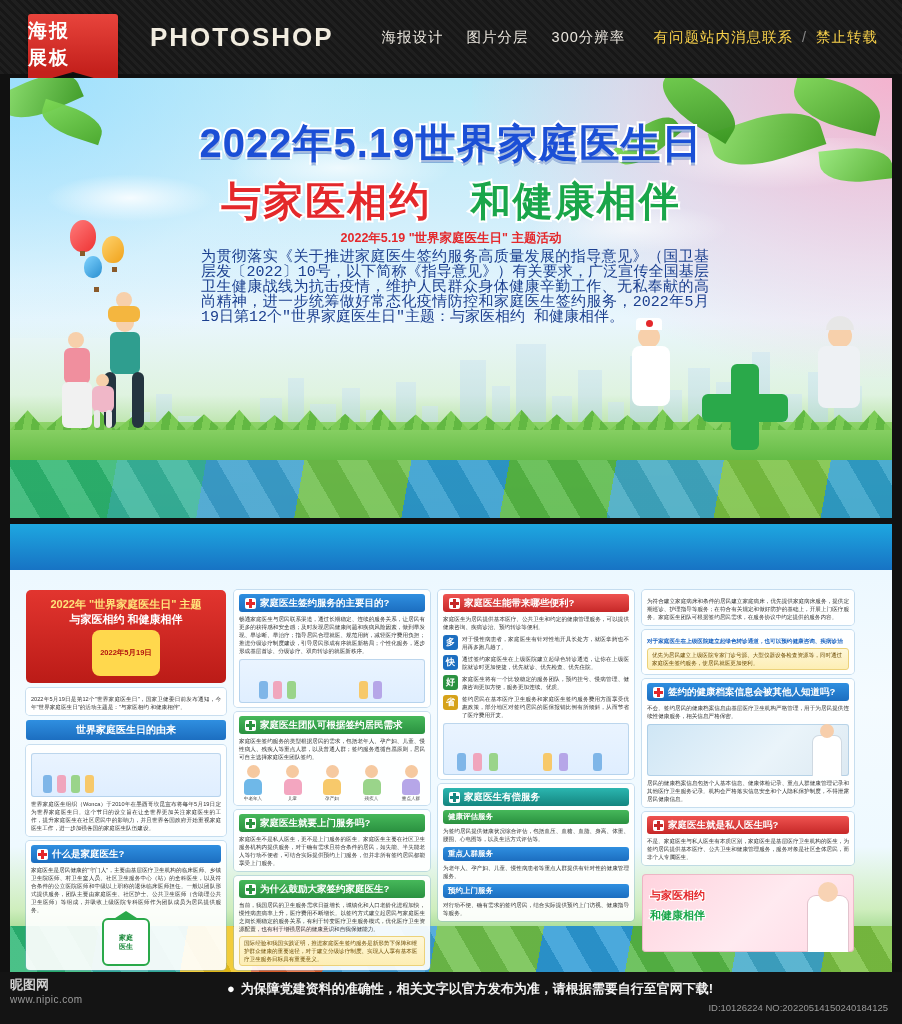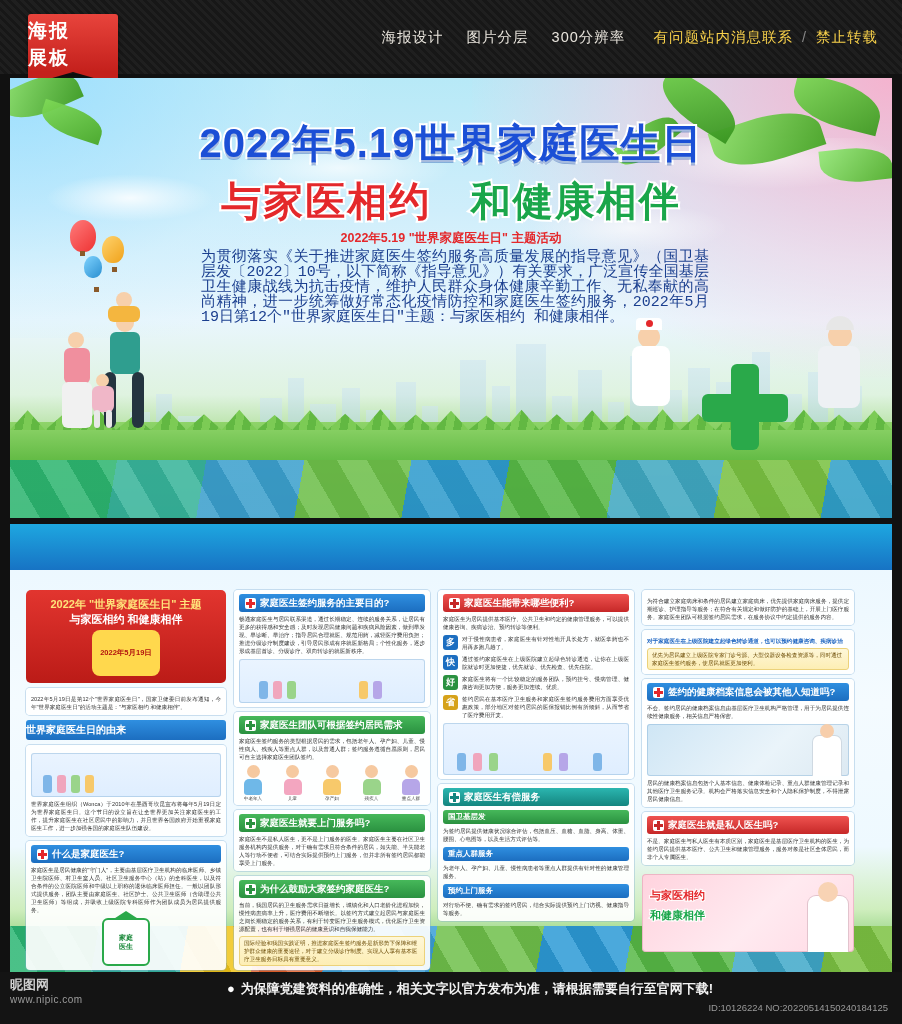--- a/index.html
+++ b/index.html
@@ -221,21 +221,21 @@
     border-radius:5px;color:#fff;padding:7px 8px;text-align:center;
   }
   .hero-red .t1{font-size:11px;font-weight:bold;line-height:15px;color:#ffe27a;}
   .hero-red .t2{font-size:11px;font-weight:bold;line-height:15px;}
   .hero-red .t3{
     display:inline-block;margin-top:3px;background:#ffd84d;color:#b3150f;
     font-size:7.5px;font-weight:bold;border-radius:8px;padding:18px 8px;
   }
   .sec-title{
     background:linear-gradient(180deg,#2f8fe0,#1c6ec0);
-    color:#fff;font-size:10px;font-weight:bold;
+    color:#fff;font-size:10px;font-weight:bold;text-align:center;
     border-radius:3px;padding:3px 0;
   }
 
   
   .people-row{display:flex;justify-content:space-between;align-items:flex-end;margin-top:4px;}
   .person{width:28px;text-align:center;}
   .person .head{width:13px;height:13px;border-radius:50%;margin:0 auto;background:#f6c9a0;}
   .person .body{width:18px;height:16px;border-radius:5px 5px 3px 3px;margin:1px auto 0;}
   .person .cap{font-size:4.6px;color:#444;margin-top:1px;}
 
@@ -317,20 +317,21 @@
 </head>
 <body>
 
 <div class="page">
 
   <div class="topbar">
     <div class="ribbon">
       <span>海报</span>
       <span>展板</span>
     </div>
+    <div class="ps-title">PHOTOSHOP</div>
     <div class="topmeta">
       <span>海报设计</span>
       <span class="sep">&nbsp;</span>
       <span>图片分层</span>
       <span class="sep">&nbsp;</span>
       <span>300分辨率</span>
       <span class="sep">&nbsp;&nbsp;</span>
       <span class="hl">有问题站内消息联系</span>
       <span class="sep">/</span>
       <span class="hl">禁止转载</span>
@@ -577,21 +578,21 @@
             <span class="fig" style="left:116px;background:#b6a6e8;"></span>
             <span class="fig" style="left:150px;background:#7fb6e8;"></span>
           </div>
         </div>
 
         <div class="card">
           <div class="hd teal">
             <span class="ic"></span>
             <span>家庭医生有偿服务</span>
           </div>
-          <div class="tinybar g">国卫基层发</div>
+          <div class="tinybar g">健康评估服务</div>
           <div class="txt">为签约居民提供健康状况综合评估，包括血压、血糖、血脂、身高、体重、腰围、心电图等，以及生活方式评估等。</div>
           <div class="tinybar b">重点人群服务</div>
           <div class="txt">为老年人、孕产妇、儿童、慢性病患者等重点人群提供有针对性的健康管理服务。</div>
           <div class="tinybar b">预约上门服务</div>
           <div class="txt">对行动不便、确有需求的签约居民，结合实际提供预约上门访视、健康指导等服务。</div>
         </div>
       </div>
 
       <div class="col">
         <div class="card">

